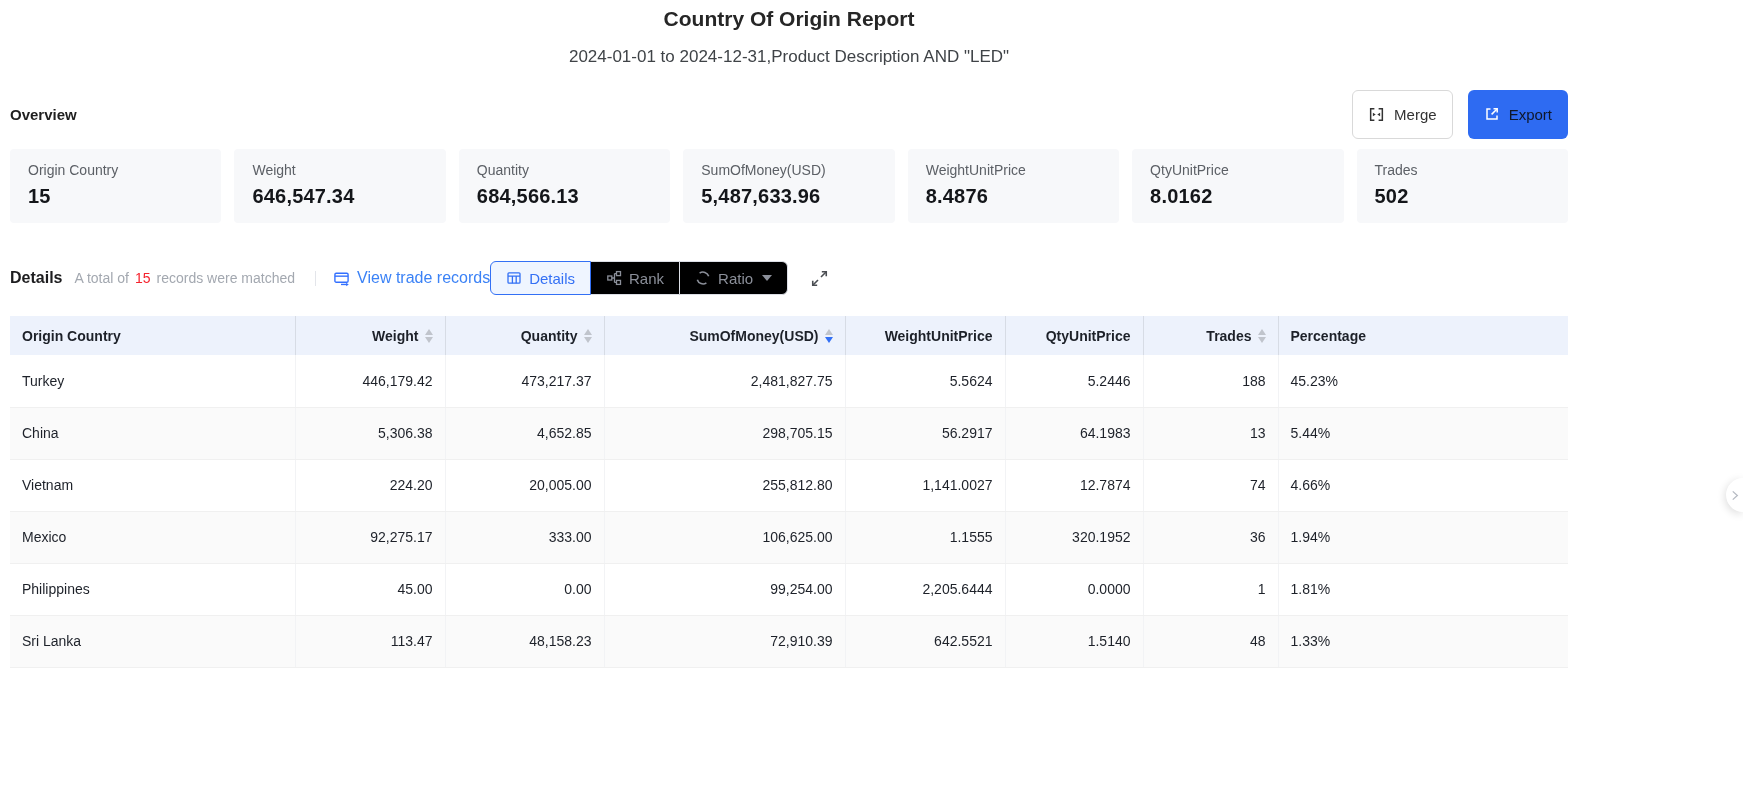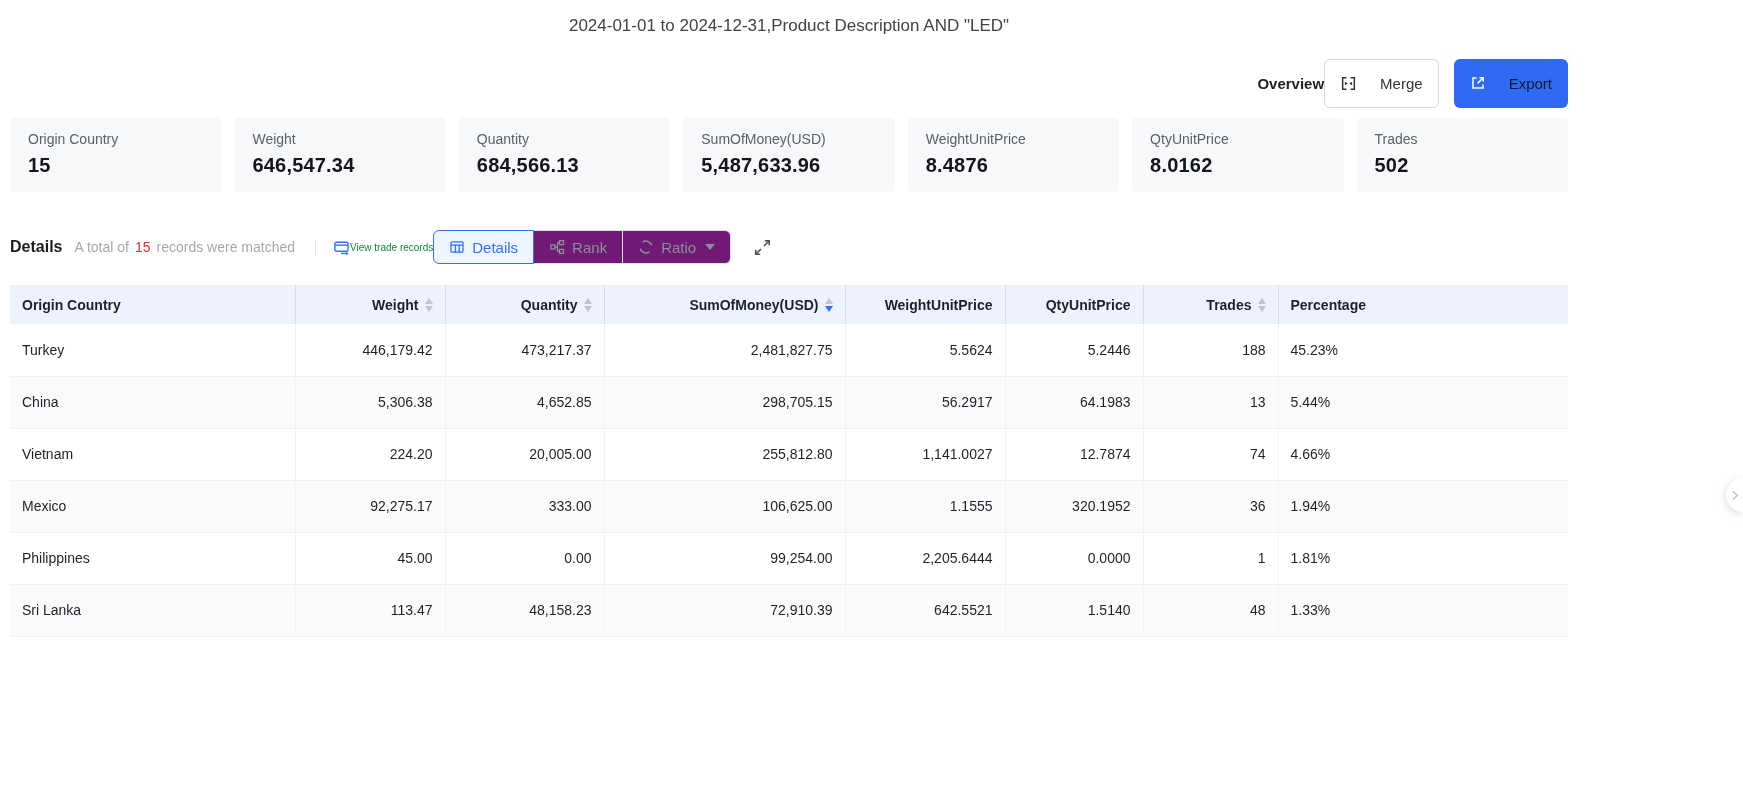--- a/index.html
+++ b/index.html
@@ -3,46 +3,46 @@
 <meta charset="utf-8">
 <style>
   * { margin:0; padding:0; box-sizing:border-box; }
   html,body { width:1743px; height:785px; background:#fff; overflow:hidden;
     font-family:"Liberation Sans", sans-serif; color:#262626; }
   .content { width:1558px; margin-left:10px; position:relative; }
 
   .report-title { text-align:center; font-size:21px; font-weight:600; color:#262626; padding-top:7px; }
   .report-subtitle { text-align:center; font-size:17px; font-weight:400; color:#3f4347; margin-top:16px; }
 
-  .overview-row { display:flex; justify-content:flex-end; align-items:center; margin-top:29px; height:36px; }
+  .overview-row { display:flex; justify-content:space-between; align-items:center; margin-top:29px; height:36px; }
   .overview-label { font-size:15px; font-weight:700; color:#1f1f1f; }
   .btn-group { display:flex; gap:15px; }
-  .btn { display:flex; align-items:center; gap:23px; height:49px; padding:0 15px;
+  .btn { display:flex; align-items:center; gap:9px; height:49px; padding:0 15px;
     border-radius:6px; font-size:15px; cursor:pointer; border:1px solid transparent; }
   .btn-merge { background:#fff; border-color:#d9d9d9; color:#333; }
   .btn-export { background:#2e6bf2; color:#0f172a; }
   .btn svg { flex:0 0 auto; }
 
   .cards-row { display:flex; gap:13px; margin-top:17px; }
   .stat-card { flex:1 1 0; background:#f7f8fa; border-radius:4px; height:74px; padding:13px 18px; }
   .stat-label { font-size:14px; color:#5c6066; }
   .stat-value { font-size:20px; font-weight:700; color:#14161a; margin-top:7px; letter-spacing:.2px; }
 
   .details-row { display:flex; justify-content:flex-start; align-items:center; margin-top:37px; height:36px; }
   .details-left { display:flex; align-items:center; }
   .details-title { font-size:16px; font-weight:700; color:#1d1d1f; }
   .matched { font-size:14px; color:#a3a8b0; margin-left:12px; }
   .matched-count { color:#f5222d; margin:0 6px; }
   .vdivider { width:1px; height:15px; background:#e3e5ea; margin:0 17px 0 20px; }
-  .trade-link { display:flex; align-items:center; font-size:10px; color:#15803d; cursor:pointer; text-decoration:none; }
+  .trade-link { display:flex; align-items:center; gap:7px; font-size:16px; color:#3b82f6; cursor:pointer; text-decoration:none; }
 
   .details-right { display:flex; align-items:center; gap:22px; }
   .tab-group { display:flex; }
   .tab { display:flex; align-items:center; gap:7px; height:34px; padding:0 15px; font-size:15px;
-    border:1px solid #dcdfe6; background:#701a75; color:#8b8f99; cursor:pointer; margin-left:-1px; }
+    border:1px solid #dcdfe6; background:#000000; color:#8b8f99; cursor:pointer; margin-left:-1px; }
   .tab:first-child { border-radius:6px 0 0 6px; margin-left:0; }
   .tab:last-child { border-radius:0 6px 6px 0; }
   .tab.active { border-color:#3370f5; background:#eff5ff; color:#3370f5; position:relative; z-index:2; }
   .caret-dn { width:0; height:0; border-left:5px solid transparent; border-right:5px solid transparent;
     border-top:6px solid #8b8f99; margin-left:2px; }
   .fullscreen-btn { color:#4a4d52; cursor:pointer; display:flex; align-items:center; }
 
   table { width:1558px; table-layout:fixed; border-collapse:collapse; margin-top:20px; }
   thead th { background:#edf2fc; height:39px; font-size:14px; font-weight:700; color:#1d2129;
     padding:0 12px; border-right:1px solid rgba(0,0,0,0.09); white-space:nowrap; }
@@ -63,20 +63,21 @@
   .s-dn.active { border-top-color:#3370f5; }
 
   .float-handle { position:absolute; right:0; top:478px; width:17px; height:34px; background:#fff;
     border-radius:17px 0 0 17px; box-shadow:-1px 2px 8px rgba(0,0,0,0.14); cursor:pointer;
     display:flex; align-items:center; justify-content:flex-end; color:#9aa0a6; font-size:11px; }
 </style>
 </head>
 <body>
 
 <div class="content">
+  <div class="report-title">Country Of Origin Report</div>
   <div class="report-subtitle">2024-01-01 to 2024-12-31,Product Description AND "LED"</div>
 
   <div class="overview-row">
     <div class="overview-label">Overview</div>
     <div class="btn-group">
       <div class="btn btn-merge">
         <span style="display:flex;">
           <svg width="17" height="17" viewBox="0 0 16 16" fill="none" stroke="#333" stroke-width="1.4">
             <path d="M6 2.5H2.5v11H6"></path>
               <path d="M10 2.5h3.5v11H10"></path>

